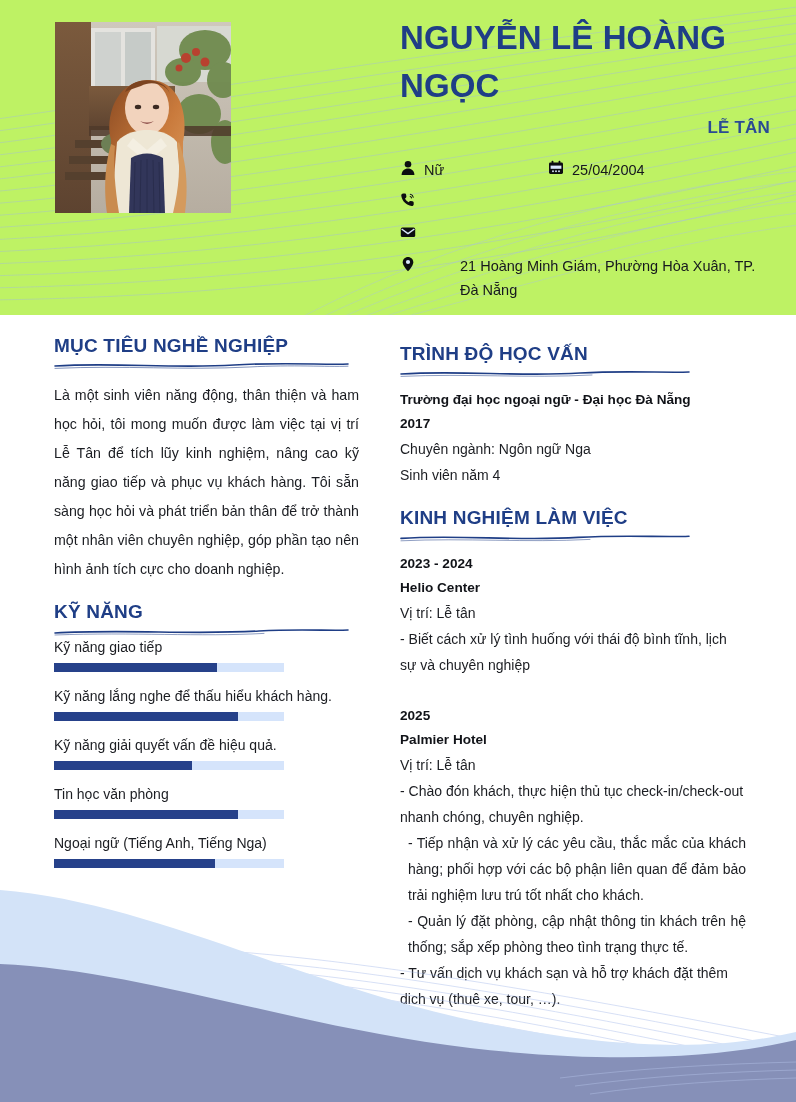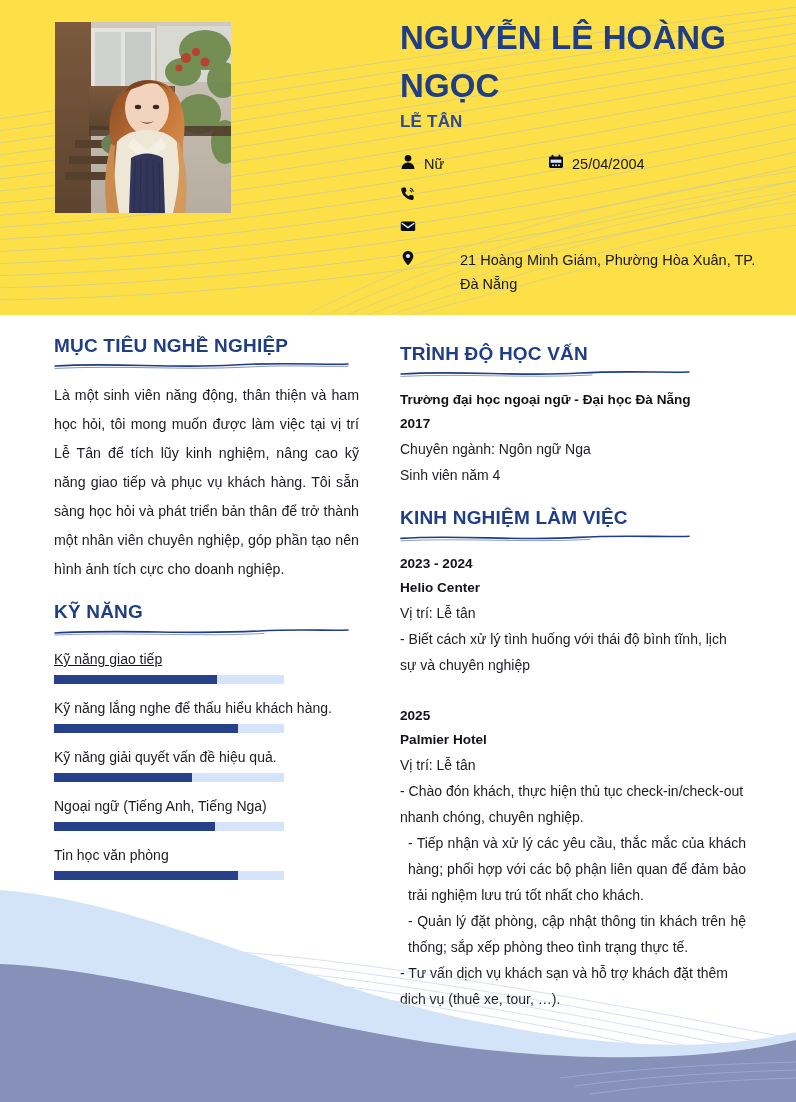--- a/index.html
+++ b/index.html
@@ -11,41 +11,41 @@
     color:#111111;
     position:relative;
     overflow:hidden;
     -webkit-font-smoothing:antialiased;
   }
   .page{position:relative;width:796px;height:1102px;overflow:hidden;}
 
   
   .header{
     position:absolute;left:0;top:0;width:796px;height:315px;
-    background:#fde047;
+    background:#bef264;
     overflow:hidden;
   }
   .header-lines{position:absolute;inset:0;width:796px;height:315px;pointer-events:none;}
 
   .photo{
     position:absolute;left:55px;top:22px;width:176px;height:191px;
     overflow:hidden;background:#8a7f74;
   }
   .photo svg{display:block;width:176px;height:191px;}
 
   .header-right{
     position:absolute;left:400px;top:14px;width:370px;
   }
   .name{
     font-size:33px;line-height:48px;font-weight:700;color:#1f3e86;
     letter-spacing:.1px;margin:0;
   }
   .role{
     font-size:17px;line-height:24px;font-weight:600;color:#2a4a93;
-    margin:0 0 0 0;letter-spacing:.2px;
+    margin:6px 0 0 0;letter-spacing:.2px;text-align:right;
   }
 
   .contact{margin-top:18px;}
   .crow{display:flex;align-items:flex-start;min-height:25px;margin-bottom:7px;}
   .cicon{width:24px;min-width:24px;height:20px;display:flex;align-items:center;justify-content:flex-start;}
   .cicon svg{display:block;}
   .ctext{font-size:14.5px;line-height:24px;color:#16181d;}
   .crow-split{display:flex;align-items:flex-start;gap:48px;}
   .cseg{display:flex;align-items:flex-start;}
   .cseg.gender{width:100px;min-width:100px;}
@@ -67,21 +67,21 @@
   .sec-underline{display:block;width:100%;height:11px;margin:2px 0 0 0;}
   .sec-underline svg{display:block;}
 
   .para{
     font-size:14.2px;line-height:29px;color:#1b1d22;
     text-align:justify;margin:10px 0 0 0;
   }
 
   
   .skill{margin-top:14px;}
-  .skill:first-of-type{margin-top:12px;text-decoration:underline;}
+  .skill:first-of-type{margin-top:0;}
   .skill-label{font-size:14px;line-height:20px;color:#1b1d22;}
   .bar{position:relative;width:230px;height:9px;background:#d5e4fb;margin-top:6px;}
   .bar-fill{position:absolute;left:0;top:0;height:9px;background:#26418a;}
 
   
   .blk{margin-top:9px;}
   .blk-strong{font-size:13.6px;line-height:24px;font-weight:700;color:#111318;}
   .blk-line{font-size:14px;line-height:26px;color:#1b1d22;}
   .blk-line.just{text-align:justify;margin-left:8px;}
   .gap{height:17px;}
@@ -300,29 +300,29 @@
           <div class="bar-fill" style="width: 80%;"></div>
         </div>
       </div>
       <div class="skill">
         <div class="skill-label">Kỹ năng giải quyết vấn đề hiệu quả.</div>
         <div class="bar">
           <div class="bar-fill" style="width: 60%;"></div>
         </div>
       </div>
       <div class="skill">
+        <div class="skill-label">Tin học văn phòng</div>
+        <div class="bar">
+          <div class="bar-fill" style="width: 80%;"></div>
+        </div>
+      </div>
+      <div class="skill">
         <div class="skill-label">Ngoại ngữ (Tiếng Anh, Tiếng Nga)</div>
         <div class="bar">
           <div class="bar-fill" style="width: 70%;"></div>
-        </div>
-      </div>
-      <div class="skill">
-        <div class="skill-label">Tin học văn phòng</div>
-        <div class="bar">
-          <div class="bar-fill" style="width: 80%;"></div>
         </div>
       </div>
     </div>
   </div>
 
   <div class="col-right">
 
     <h2 class="sec-title">TRÌNH ĐỘ HỌC VẤN</h2>
     <span class="sec-underline">
       <svg width="290" height="11" viewBox="0 0 290 11" preserveAspectRatio="none">

